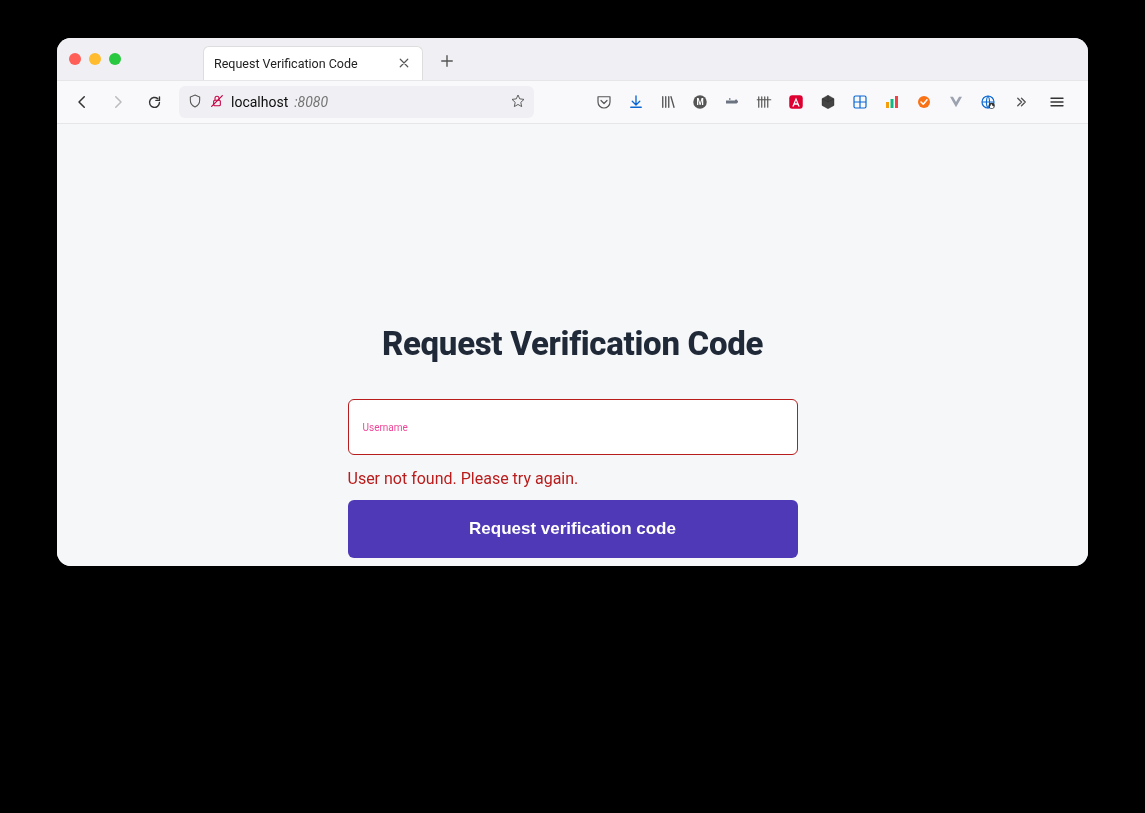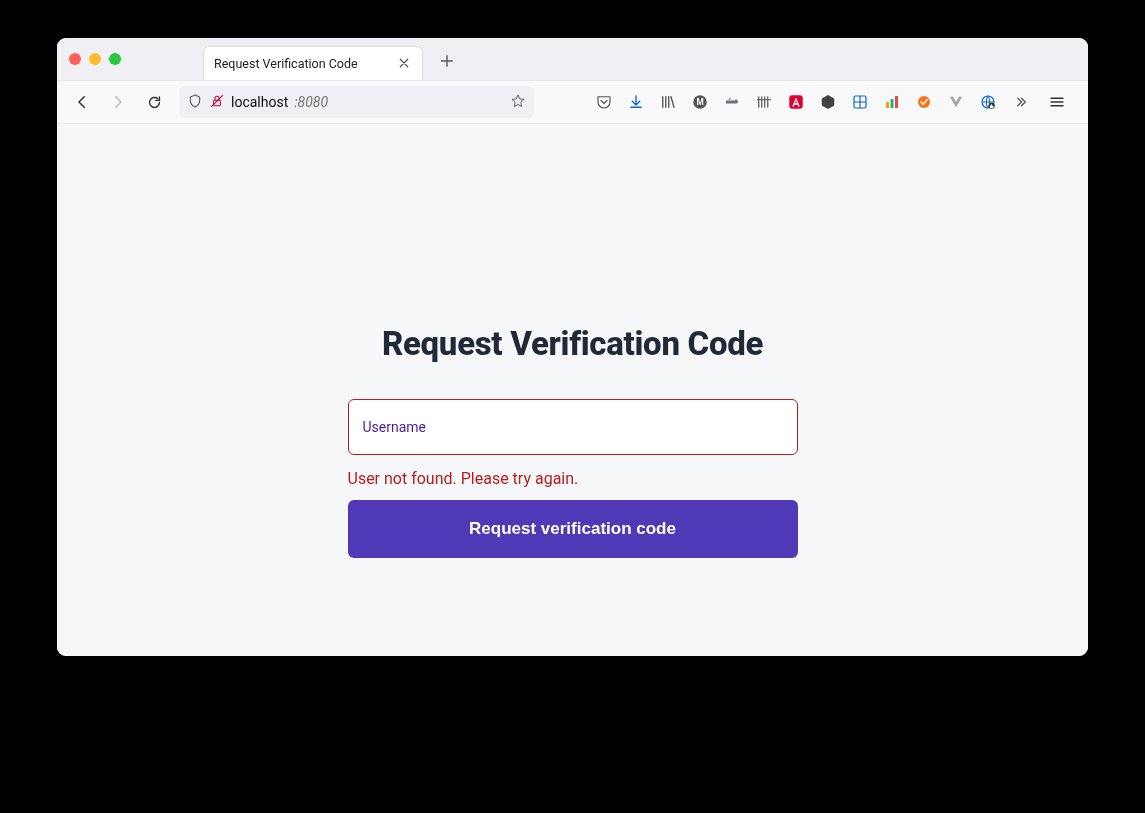--- a/index.html
+++ b/index.html
@@ -9,23 +9,23 @@
       height: 813px;
       font-family: -apple-system, BlinkMacSystemFont, "Segoe UI", Roboto, Helvetica, Arial, sans-serif;
       overflow: hidden;
       position: relative;
     }
     .window {
       position: absolute;
       top: 38px;
       left: 57px;
       width: 1031px;
-      height: 618px;
+      height: 528px;
       background: #f0f0f4;
-      border-radius: 9px;
+      border-radius: 14px;
       overflow: hidden;
       display: flex;
       flex-direction: column;
       box-shadow: 0 0 0 1px rgba(0,0,0,0.1);
     }
     
     .tabbar {
       height: 42px;
       background: #f0f0f4;
       display: flex;
@@ -151,22 +151,22 @@
       position: relative;
       height: 56px;
       border: 1px solid #b91c1c;
       border-radius: 6px;
       background: #fff;
       display: flex;
       align-items: center;
       padding: 0 14px;
     }
     .field .floating-label {
-      color: #4c1d95;
-      font-size: 14px;
+      color: #ec4899;
+      font-size: 10px;
     }
     .error-msg {
       color: #b91c1c;
       font-size: 16px;
       margin-top: 14px;
       margin-bottom: 12px;
     }
     .submit-btn {
       height: 58px;
       background: #4f39b6;

